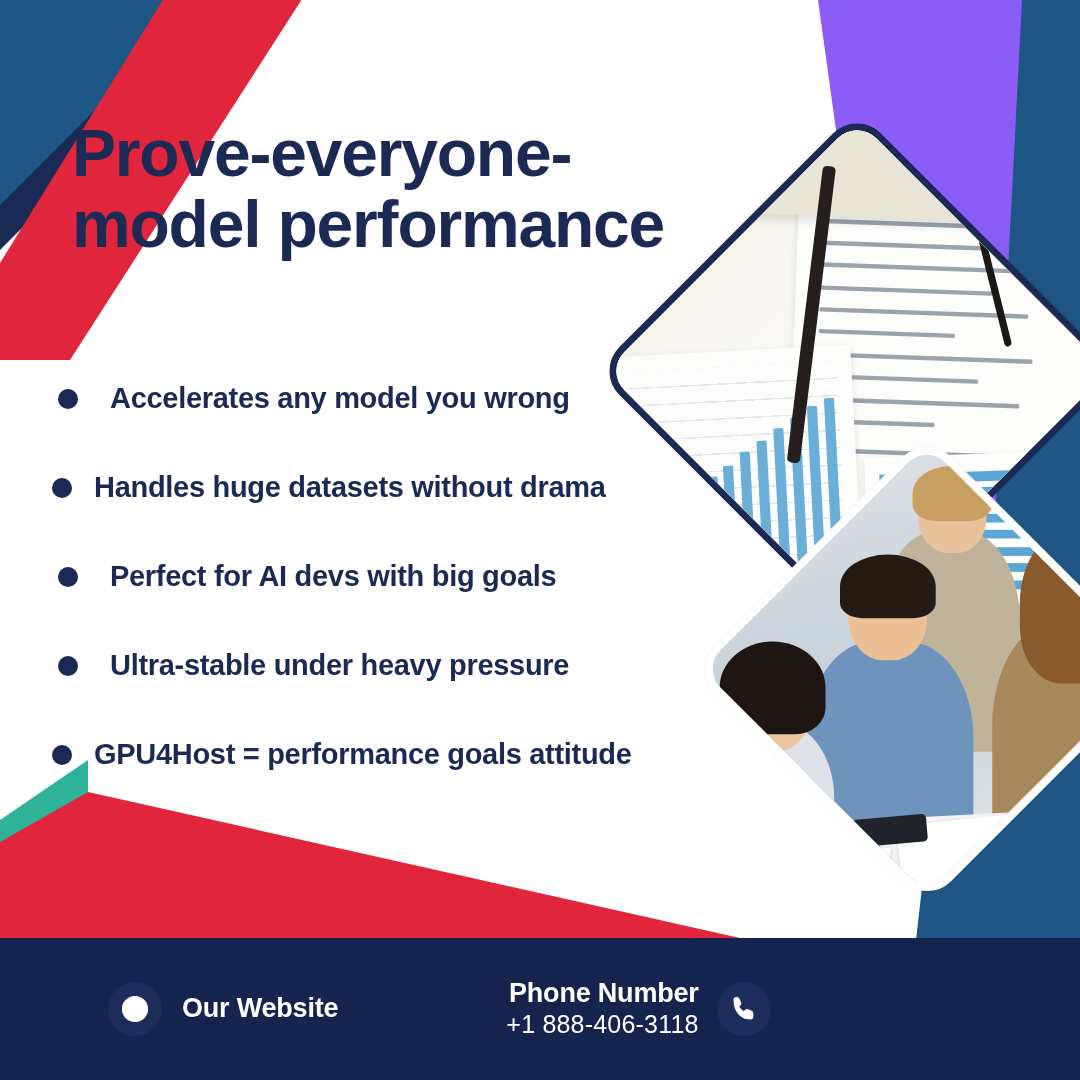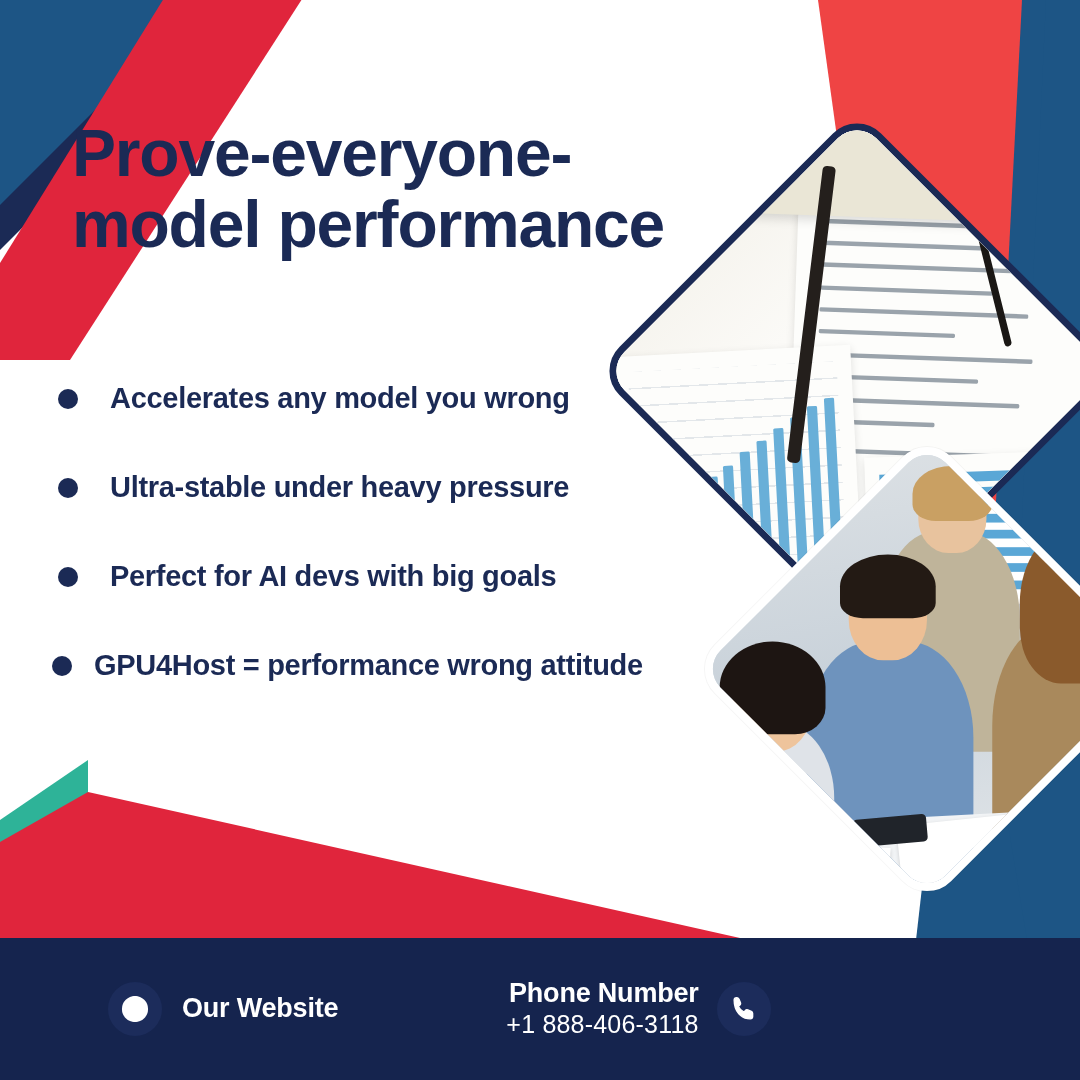--- a/index.html
+++ b/index.html
@@ -2,21 +2,21 @@
 <html><head>
 <meta charset="utf-8">
 <style>
   html,body{margin:0;padding:0;background:#fff;}
   body{font-family:"Liberation Sans","DejaVu Sans",sans-serif;}
 
   #poster{
     position:relative;
     width:1080px;height:1080px;
     overflow:hidden;
-    background:#ef4444;
+    background:#8b5cf6;
   }
 
   
   .layer{position:absolute;}
 
   
   .tl-navy{
     left:0;top:0;width:250px;height:250px;
     background:#1B2A55;
     clip-path:polygon(0 0,250px 0,0 250px);
@@ -303,34 +303,38 @@
     <div>model performance</div>
   </div>
 
   <div class="bullets">
 
     <div class="bullet-row indent">
       <span class="dot"></span>
       <span class="bullet-text">Accelerates any model you wrong</span>
     </div>
 
+    <div class="bullet-row">
+      <span class="dot"></span>
+      <span class="bullet-text">Handles huge datasets without drama</span>
+    </div>
 
     <div class="bullet-row indent">
       <span class="dot"></span>
+      <span class="bullet-text">Perfect for AI devs with big goals</span>
+    </div>
+
+    <div class="bullet-row indent">
+      <span class="dot"></span>
       <span class="bullet-text">Ultra-stable under heavy pressure</span>
     </div>
 
-    <div class="bullet-row indent">
-      <span class="dot"></span>
-      <span class="bullet-text">Perfect for AI devs with big goals</span>
-    </div>
-
     <div class="bullet-row">
       <span class="dot"></span>
-      <span class="bullet-text">GPU4Host = performance wrong attitude</span>
+      <span class="bullet-text">GPU4Host = performance goals attitude</span>
     </div>
 
   </div>
 
   <div class="footer">
 
     <div class="fgroup" id="website-group">
       <span class="icon-circle">
         <svg viewBox="0 0 24 24" fill="none" stroke-width="1.6">
           <circle cx="12" cy="12" r="9"></circle>

